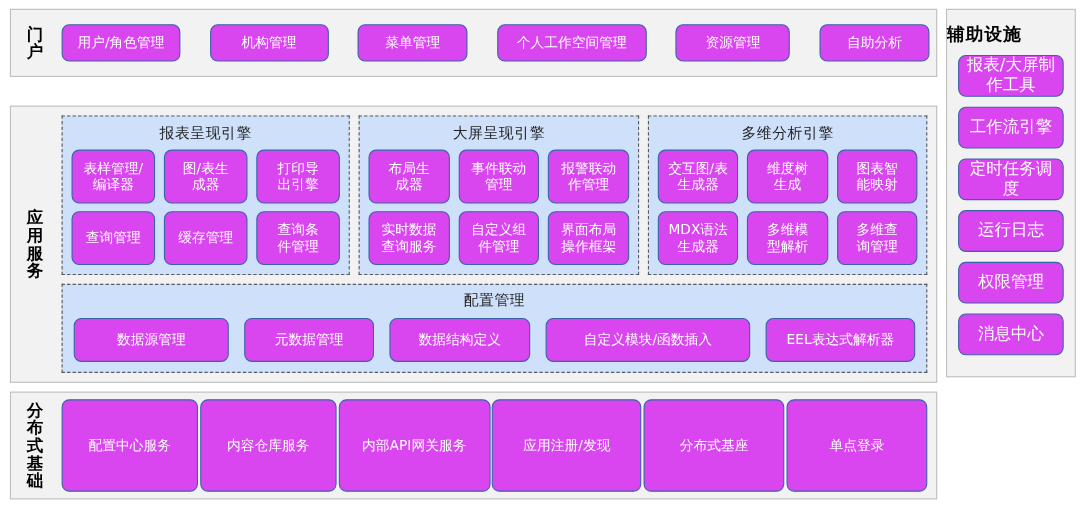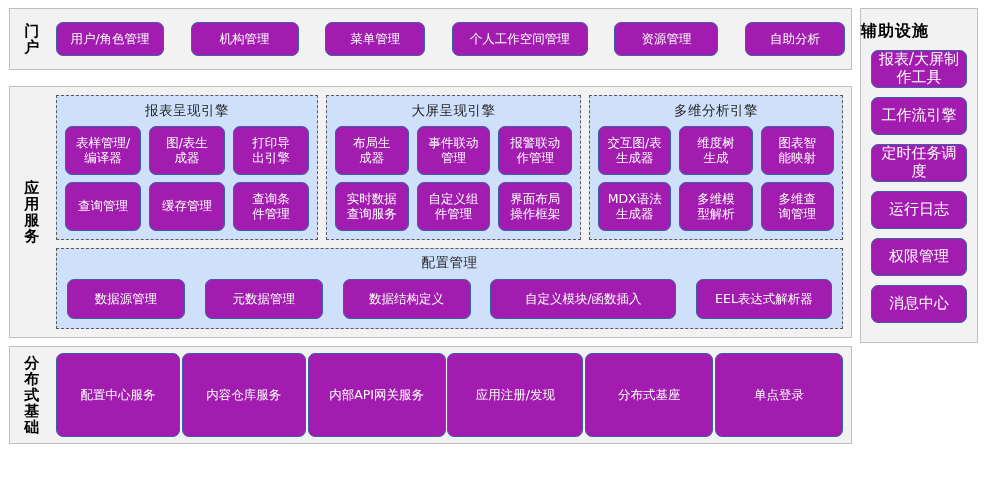--- a/index.html
+++ b/index.html
@@ -56,39 +56,39 @@
 
   .band-body {
     flex: 1 1 auto;
     display: flex;
     align-items: center;
     box-sizing: border-box;
   }
 
   
   .btn {
-    background: #a21caf;
+    background: #d946ef;
     border: 1px solid #3a62ab;
     border-radius: 7px;
     color: #ffffff;
     font-size: 12.5px;
     line-height: 1.18;
     text-align: center;
     display: flex;
     align-items: center;
     justify-content: center;
     box-sizing: border-box;
     padding: 2px 4px;
     white-space: pre-line;
   }
 
   
   #portal-band {
     height: 62px;
-    margin-bottom: 16px;
+    margin-bottom: 26px;
   }
   #portal-band .band-body {
     padding: 0 6px 0 2px;
     gap: 0;
     justify-content: space-between;
   }
   #portal-band .btn {
     height: 34px;
     font-size: 12.5px;
   }
@@ -168,21 +168,21 @@
     width: 100%;
     justify-content: space-between;
     align-items: center;
     flex: 1 1 auto;
     gap: 6px;
   }
   .config-row .btn {
     height: 40px;
     font-size: 12.5px;
   }
-  .cw1 { width: 118px; }
+  .cw1 { width: 141px; }
   .cw2 { width: 118px; }
   .cw3 { width: 128px; }
   .cw4 { width: 186px; }
   .cw5 { width: 136px; }
 
   
   #dist-band {
     height: 98px;
   }
   #dist-band .band-body {

